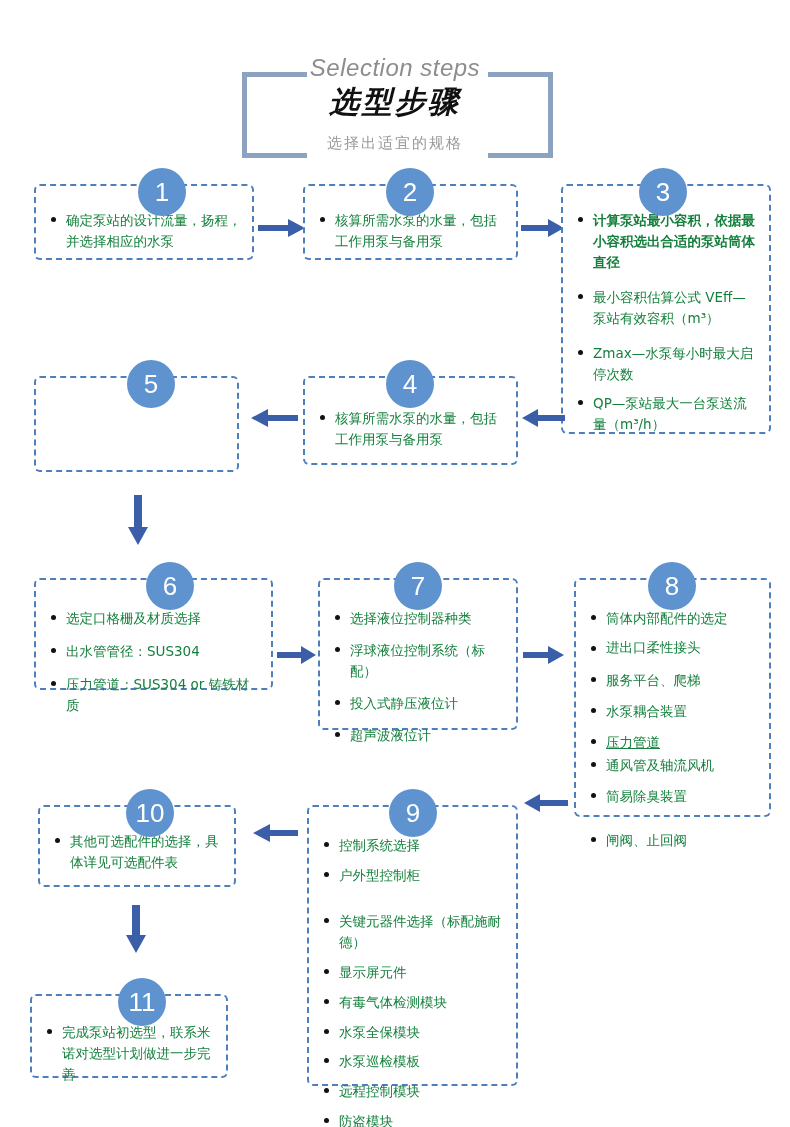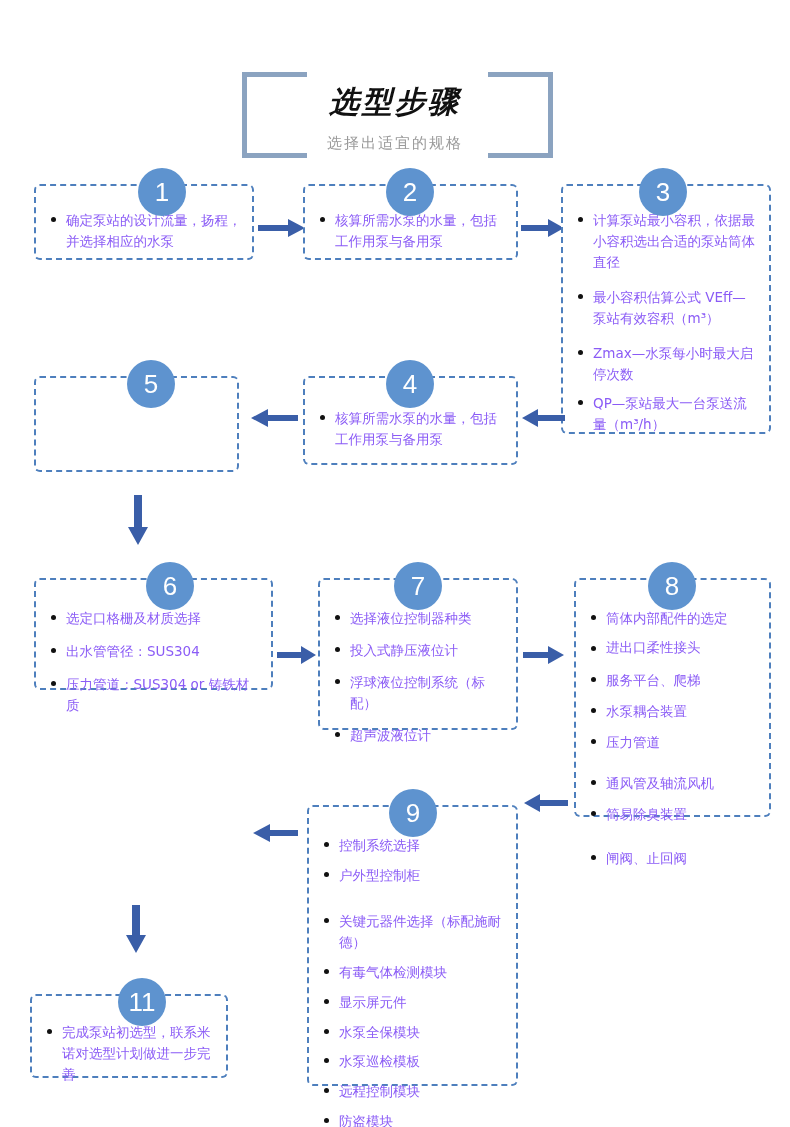--- a/index.html
+++ b/index.html
@@ -43,40 +43,41 @@
     background:#5e93cf;color:#fff;font-size:26px;line-height:48px;
     text-align:center;font-weight:500;z-index:5;
     font-family:"Liberation Sans","DejaVu Sans",sans-serif;
   }
   .bullets{
     position:absolute;left:0;right:0;top:16px;bottom:0;
     padding:26px 12px 10px 16px;box-sizing:border-box;
   }
   .bullet{
     position:relative;padding-left:16px;margin-bottom:9px;
-    font-size:13.5px;line-height:1.55;color:#8b5cf6;
+    font-size:13.5px;line-height:1.55;color:#15803d;
     font-family:"DejaVu Sans","Liberation Sans",sans-serif;
   }
   .bullet:before{
     content:"";position:absolute;left:1px;top:7px;
     width:5px;height:5px;border-radius:50%;background:#111;
   }
 
   
   .arrow{position:absolute;}
   .arrow svg{display:block;}
 </style>
 </head>
 <body>
 
 <div id="canvas">
 
   <div class="header">
     <div class="bracket bracket-left"></div>
     <div class="bracket bracket-right"></div>
+    <div class="header-en">Selection steps</div>
     <div class="header-cn">选型步骤</div>
     <div class="header-sub">选择出适宜的规格</div>
   </div>
 
   <div class="step" style="left:34px;top:168px;width:220px;height:92px;">
     <div class="step-box"></div>
     <div class="badge" style="left:104px;">1</div>
     <div class="bullets">
       <div class="bullet">确定泵站的设计流量，扬程，并选择相应的水泵</div>
     </div>
@@ -99,21 +100,21 @@
   <div class="arrow" style="left:521px;top:218px;">
     <svg width="44" height="20" viewBox="0 0 44 20">
         <path d="M0 7 h27 v-6 l16 9 -16 9 v-6 H0 z" fill="#3a5ea8"></path>
       </svg>
   </div>
 
   <div class="step" style="left:561px;top:168px;width:210px;height:266px;">
     <div class="step-box"></div>
     <div class="badge" style="left:78px;">3</div>
     <div class="bullets">
-      <div class="bullet" style="margin-bottom:14px;">计算泵站最小容积，依据最小容积选出合适的泵站筒体直径</div>
+      <div class="bullet" style="margin-bottom:14px;font-weight:bold;">计算泵站最小容积，依据最小容积选出合适的泵站筒体直径</div>
       <div class="bullet" style="margin-bottom:14px;">最小容积估算公式 VEff—泵站有效容积（m³）</div>
       <div class="bullet">Zmax—水泵每小时最大启停次数</div>
       <div class="bullet" style="margin-bottom:14px;">QP—泵站最大一台泵送流量（m³/h）</div>
     </div>
   </div>
 
   <div class="arrow" style="left:521px;top:408px;">
     <svg width="44" height="20" viewBox="0 0 44 20">
         <path d="M44 7 h-27 v-6 l-16 9 16 9 v-6 h27 z" fill="#3a5ea8"></path>
       </svg>
@@ -158,76 +159,83 @@
     <svg width="40" height="20" viewBox="0 0 40 20">
         <path d="M0 7 h24 v-6 l15 9 -15 9 v-6 H0 z" fill="#3a5ea8"></path>
       </svg>
   </div>
 
   <div class="step" style="left:318px;top:562px;width:200px;height:168px;">
     <div class="step-box"></div>
     <div class="badge" style="left:76px;">7</div>
     <div class="bullets" style="padding-top:30px;">
       <div class="bullet" style="margin-bottom:11px;">选择液位控制器种类</div>
+      <div class="bullet" style="margin-bottom:11px;">浮球液位控制系统（标配）</div>
       <div class="bullet" style="margin-bottom:11px;">投入式静压液位计</div>
-      <div class="bullet" style="margin-bottom:11px;">浮球液位控制系统（标配）</div>
       <div class="bullet">超声波液位计</div>
     </div>
   </div>
 
   <div class="arrow" style="left:523px;top:645px;">
     <svg width="42" height="20" viewBox="0 0 42 20">
         <path d="M0 7 h25 v-6 l16 9 -16 9 v-6 H0 z" fill="#3a5ea8"></path>
       </svg>
   </div>
 
   <div class="step" style="left:574px;top:562px;width:197px;height:255px;">
     <div class="step-box"></div>
     <div class="badge" style="left:74px;">8</div>
     <div class="bullets" style="padding-top:30px;">
       <div class="bullet" style="margin-bottom:10px;">筒体内部配件的选定</div>
       <div class="bullet" style="margin-bottom:10px;font-family:Liberation Mono, monospace;">进出口柔性接头</div>
       <div class="bullet" style="margin-bottom:10px;">服务平台、爬梯</div>
       <div class="bullet" style="margin-bottom:10px;">水泵耦合装置</div>
-      <div class="bullet" style="margin-bottom:20px;">压力管道</div>
+      <div class="bullet" style="margin-bottom:2px;text-decoration:underline;">压力管道</div>
       <div class="bullet" style="margin-bottom:10px;">通风管及轴流风机</div>
       <div class="bullet" style="margin-bottom:24px;">简易除臭装置</div>
       <div class="bullet">闸阀、止回阀</div>
     </div>
   </div>
 
   <div class="arrow" style="left:523px;top:793px;">
     <svg width="45" height="20" viewBox="0 0 45 20">
         <path d="M45 7 h-28 v-6 l-16 9 16 9 v-6 h28 z" fill="#3a5ea8"></path>
       </svg>
   </div>
 
   <div class="step" style="left:307px;top:789px;width:211px;height:297px;">
     <div class="step-box"></div>
     <div class="badge" style="left:82px;">9</div>
     <div class="bullets" style="padding-top:30px;">
       <div class="bullet" style="margin-bottom:9px;">控制系统选择</div>
       <div class="bullet" style="margin-bottom:25px;">户外型控制柜</div>
       <div class="bullet" style="margin-bottom:9px;">关键元器件选择（标配施耐德）</div>
+      <div class="bullet" style="margin-bottom:9px;">显示屏元件</div>
       <div class="bullet" style="margin-bottom:9px;">有毒气体检测模块</div>
-      <div class="bullet" style="margin-bottom:9px;">显示屏元件</div>
       <div class="bullet" style="margin-bottom:9px;">水泵全保模块</div>
       <div class="bullet" style="margin-bottom:9px;">水泵巡检模板</div>
       <div class="bullet" style="margin-bottom:9px;">远程控制模块</div>
       <div class="bullet" style="margin-bottom:9px;">防盗模块</div>
       <div class="bullet">防雷模块</div>
     </div>
   </div>
 
   <div class="arrow" style="left:252px;top:823px;">
     <svg width="46" height="20" viewBox="0 0 46 20">
         <path d="M46 7 h-28 v-6 l-17 9 17 9 v-6 h28 z" fill="#3a5ea8"></path>
       </svg>
   </div>
 
+  <div class="step" style="left:38px;top:789px;width:198px;height:98px;">
+    <div class="step-box"></div>
+    <div class="badge" style="left:88px;">10</div>
+    <div class="bullets" style="padding-top:26px;">
+      <div class="bullet">其他可选配件的选择，具体详见可选配件表</div>
+    </div>
+  </div>
 
   <div class="arrow" style="left:126px;top:905px;">
     <svg width="20" height="48" viewBox="0 0 20 48">
         <path d="M6 0 h8 v30 h6 l-10 18 -10 -18 h6 z" fill="#3a5ea8"></path>
       </svg>
   </div>
 
   <div class="step" style="left:30px;top:978px;width:198px;height:100px;">
     <div class="step-box"></div>
     <div class="badge" style="left:88px;">11</div>

